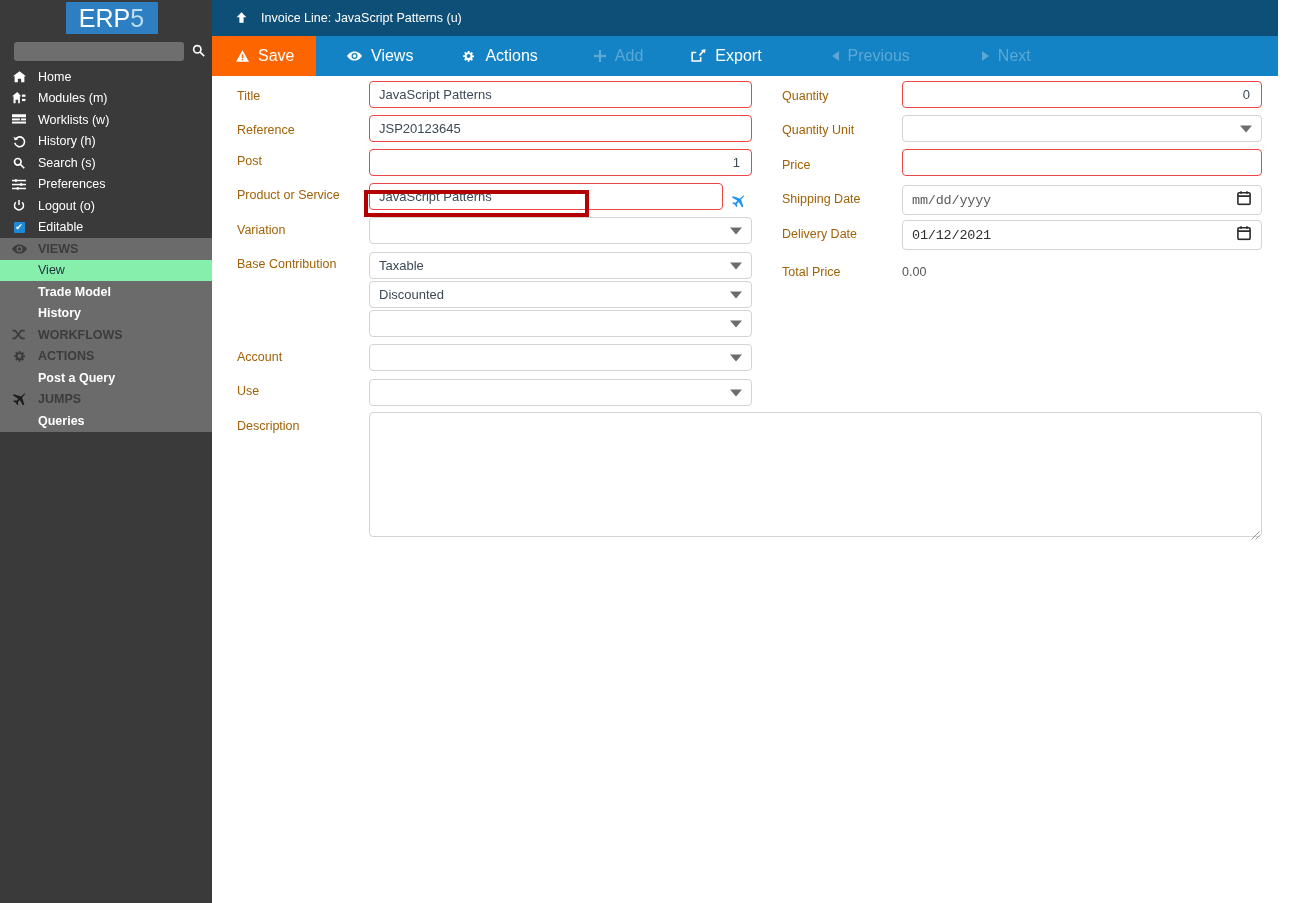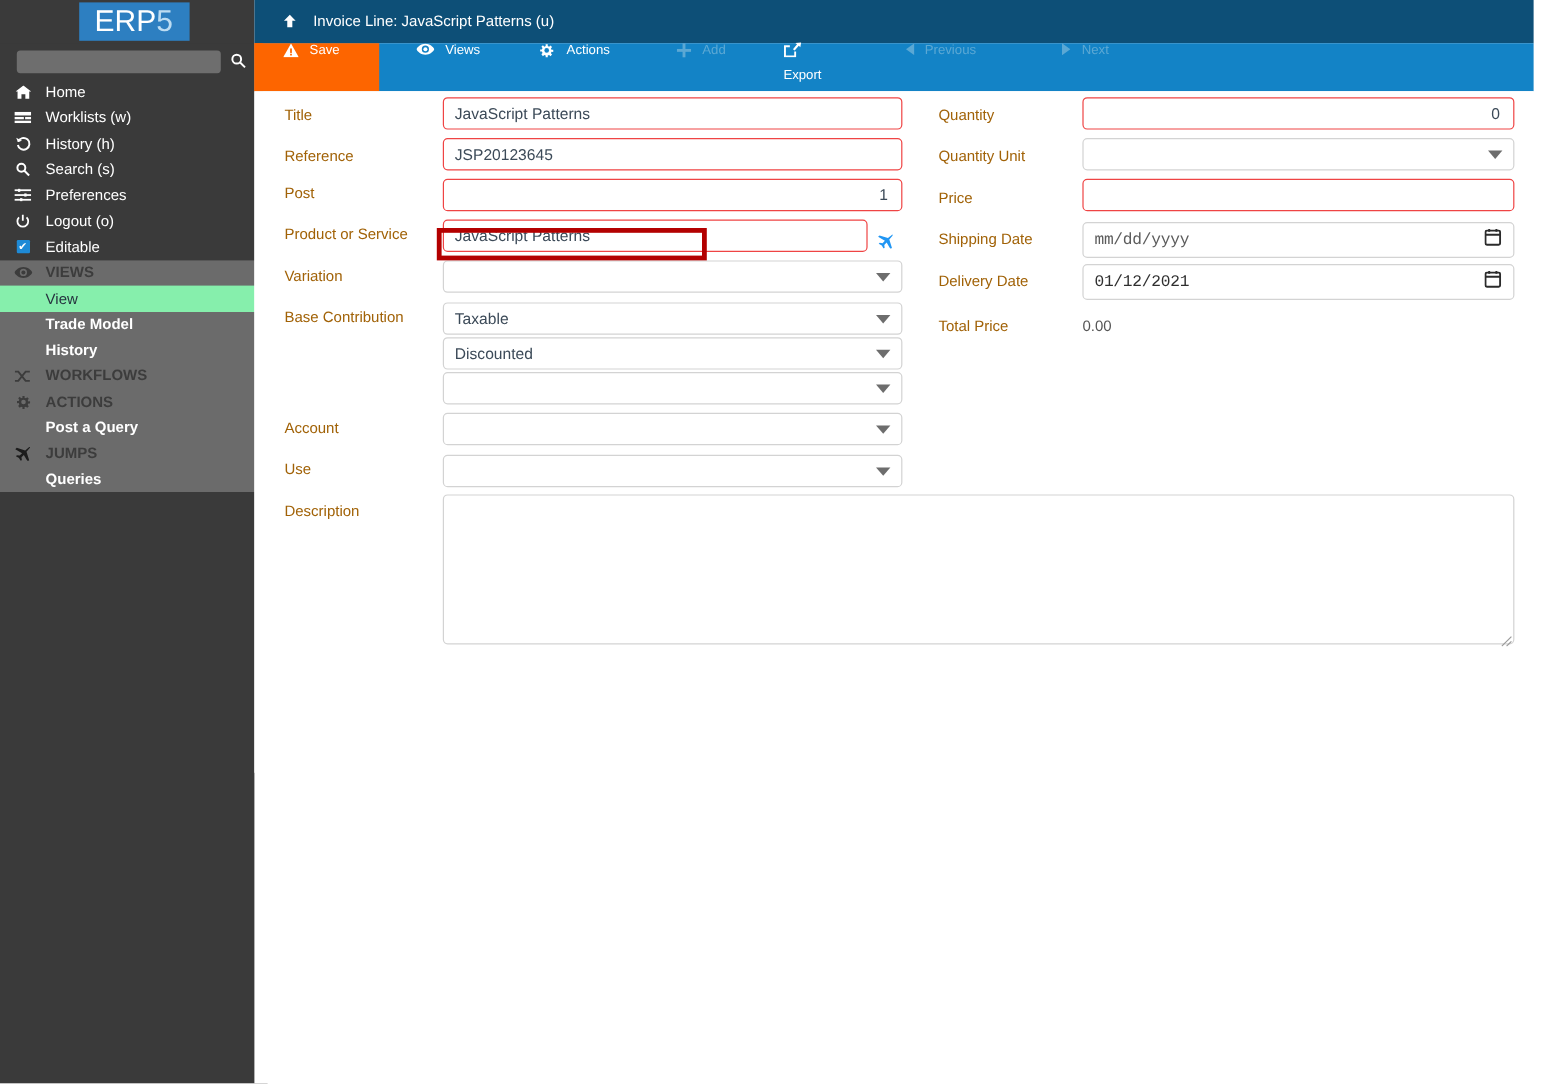--- a/index.html
+++ b/index.html
@@ -95,33 +95,33 @@
   #titlebar {
     height: 36px; background: #0d4f77;
     display: flex; align-items: center;
     padding-left: 23px; gap: 13px;
   }
   .title-up-icon { color: #ffffff; font-size: 13px; line-height: 1; cursor: pointer; }
   #titlebar .title-text { color: #ffffff; font-size: 12.5px; white-space: nowrap; }
 
   #toolbar { height: 40px; background: #1383c6; display: flex; align-items: stretch; }
   .tb-btn {
-    display: flex; align-items: flex-start; gap: 9px;
+    display: flex; align-items: center; gap: 9px;
     padding: 0 20px;
-    color: #ffffff; font-size: 11px;
+    color: #ffffff; font-size: 16px;
     cursor: pointer; white-space: nowrap;
   }
   .tb-btn .tb-icon { font-size: 12px; line-height: 1; display: inline-flex; align-items: center; }
   .tb-btn.save { background: #fd6500; width: 104px; padding-left: 24px; }
   .tb-btn.disabled { color: #5ba8d4; cursor: default; }
   .tb-btn.disabled .tb-icon { color: #5ba8d4; }
   .tb-sp-views { padding-left: 31px; }
   .tb-sp-actions { padding-left: 28px; }
   .tb-sp-add { padding-left: 36px; }
-  .tb-sp-export { padding-left: 28px; flex-direction: column; }
+  .tb-sp-export { padding-left: 28px; }
   .tb-sp-prev { padding-left: 50px; }
   .tb-sp-next { padding-left: 52px; }
 
   
   #form-area { position: relative; width: 1066px; height: 827px; background: #ffffff; }
 
   .fld-label {
     position: absolute;
     font-size: 12.5px; color: #a16207;
     white-space: nowrap;
@@ -232,20 +232,30 @@
     </div>
 
     <ul class="nav-list">
       <li class="nav-item top">
         <span class="nav-icon">
           <svg width="13" height="12" viewBox="0 0 16 14" fill="#fff">
               <path d="M8 0L0 6.2h2v7.3h4V9h4v4.5h4V6.2h2z"></path>
             </svg>
         </span>
         <span class="nav-label">Home</span>
+      </li>
+      <li class="nav-item top">
+        <span class="nav-icon">
+          <svg width="14" height="12" viewBox="0 0 16 14" fill="#fff">
+              <path d="M6 0L0 5h1.6v8H4V9h3v4h2V5h1.5z"></path>
+              <rect x="11.5" y="3" width="4" height="2.6"></rect>
+              <rect x="11.5" y="8" width="4" height="2.6"></rect>
+            </svg>
+        </span>
+        <span class="nav-label">Modules (m)</span>
       </li>
       <li class="nav-item top">
         <span class="nav-icon">
           <svg width="14" height="11" viewBox="0 0 16 12" fill="#fff">
               <rect x="0" y="0" width="16" height="3.4"></rect>
               <rect x="0" y="4.8" width="9" height="2.2"></rect>
               <rect x="10.2" y="4.8" width="5.8" height="2.2"></rect>
               <rect x="0" y="8.4" width="16" height="2.2"></rect>
             </svg>
         </span>

